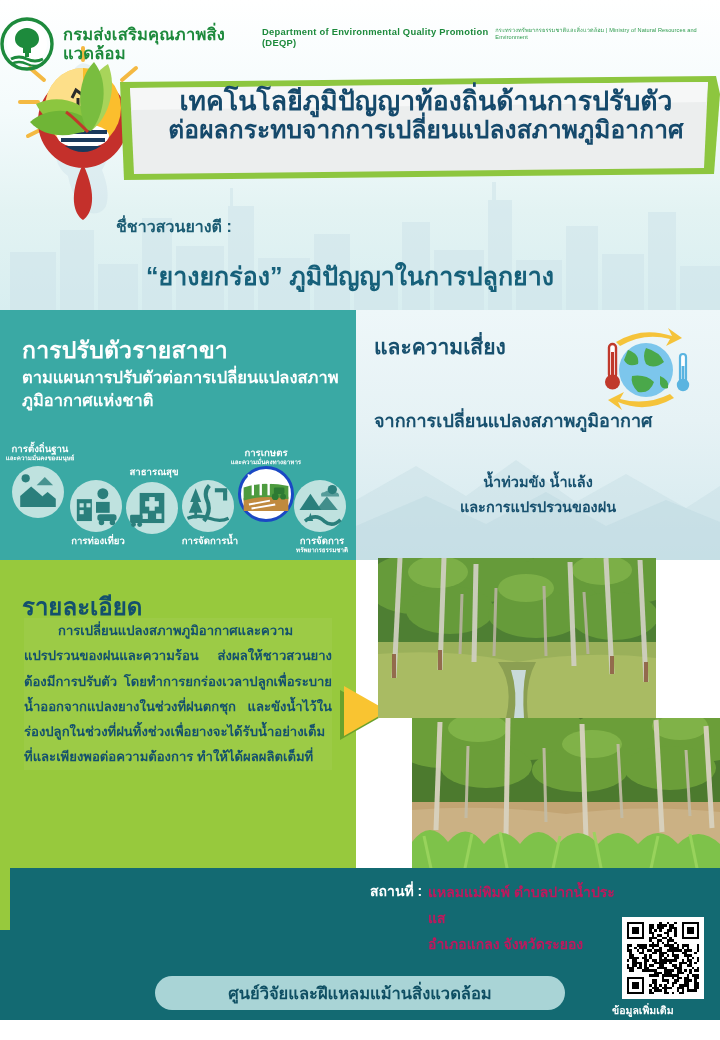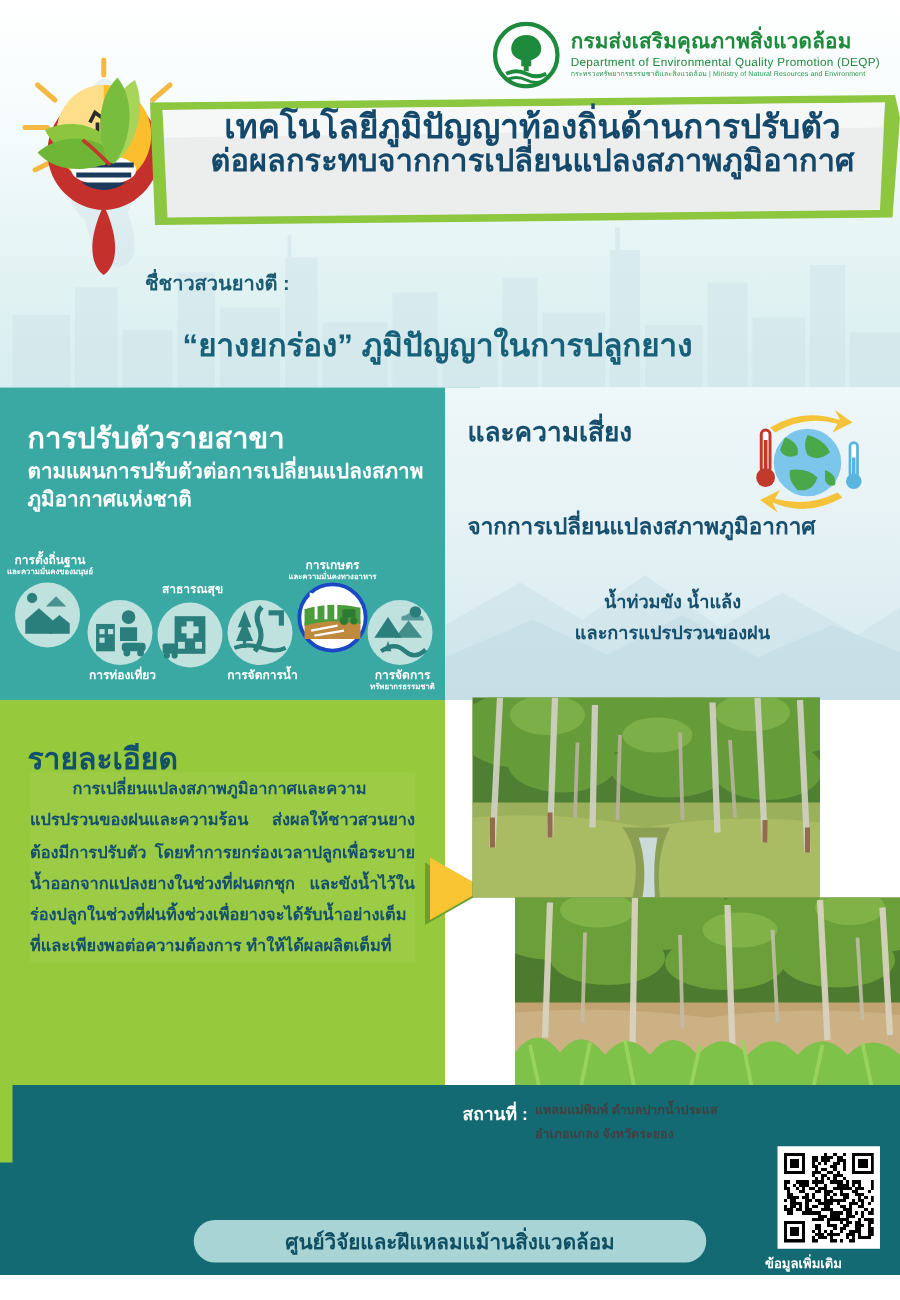--- a/index.html
+++ b/index.html
@@ -31,23 +31,23 @@
   .title-text{
     position:absolute;left:152px;top:86px;width:548px;
     color:#15496b;font-weight:bold;line-height:1.14;
     text-align:center;letter-spacing:.1px;
   }
   .title-line1{font-size:26.5px;}
   .title-line2{font-size:24.5px;}
 
   .logo{position:absolute;right:16px;top:14px;height:60px;display:flex;align-items:center;gap:9px;}
   .logo-mark{width:54px;height:54px;flex:0 0 54px;}
-  .logo-txt{display:flex;flex-direction:column;justify-content:flex-start;color:#1d8a3c;}
+  .logo-txt{display:flex;flex-direction:row;justify-content:flex-start;color:#1d8a3c;}
   .logo-th{font-size:16.5px;font-weight:bold;letter-spacing:.2px;line-height:1.15;}
-  .logo-en{font-size:9.4px;font-weight:normal;letter-spacing:.25px;line-height:1.2;margin-top:1px;}
+  .logo-en{font-size:9.4px;font-weight:bold;letter-spacing:.25px;line-height:1.2;margin-top:1px;}
   .logo-sub{font-size:5.6px;letter-spacing:.1px;line-height:1.2;margin-top:2px;color:#2c9a4c;}
 
   .tech-label{
     position:absolute;left:116px;top:214px;
     font-size:16px;font-weight:bold;color:#1b5c73;
   }
   .tech-name{
     position:absolute;left:0;top:256px;width:700px;text-align:center;
     font-size:25px;font-weight:bold;color:#16607a;
   }
@@ -133,21 +133,21 @@
     position:absolute;left:0;top:868px;width:720px;height:152px;
     background:#136a72;
   }
   .green-tab{position:absolute;left:0;top:868px;width:10px;height:62px;background:#97c93d;}
   .loc-label{
     position:absolute;left:370px;top:880px;
     font-size:14px;font-weight:bold;color:#ffffff;
   }
   .loc-val{
     position:absolute;left:428px;top:880px;width:200px;
-    font-size:10px;font-weight:bold;color:#404040;line-height:1.85;
+    font-size:14px;font-weight:bold;color:#be185d;line-height:1.85;
   }
   .footer-pill{
     position:absolute;left:155px;top:976px;width:410px;height:34px;
     border-radius:17px;background:#a9d4d6;
     display:flex;align-items:center;justify-content:center;
   }
   .footer-pill span{font-size:16.5px;font-weight:bold;color:#0f4f63;}
   .qr-card{
     position:absolute;left:622px;top:917px;width:82px;height:82px;
     background:#ffffff;padding:5px;box-sizing:border-box;

